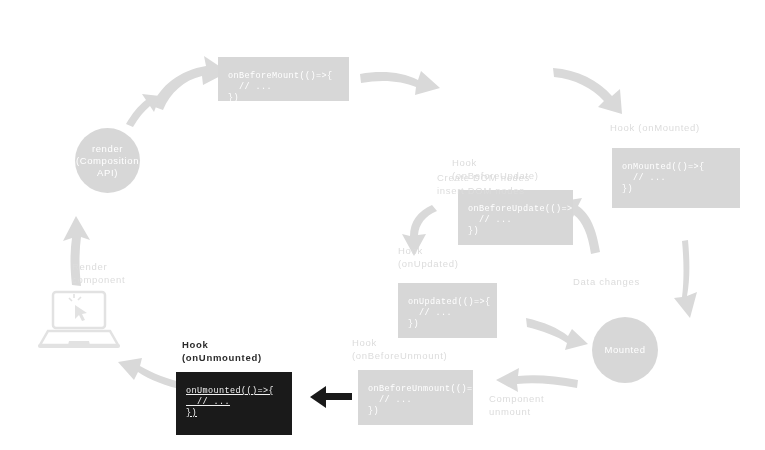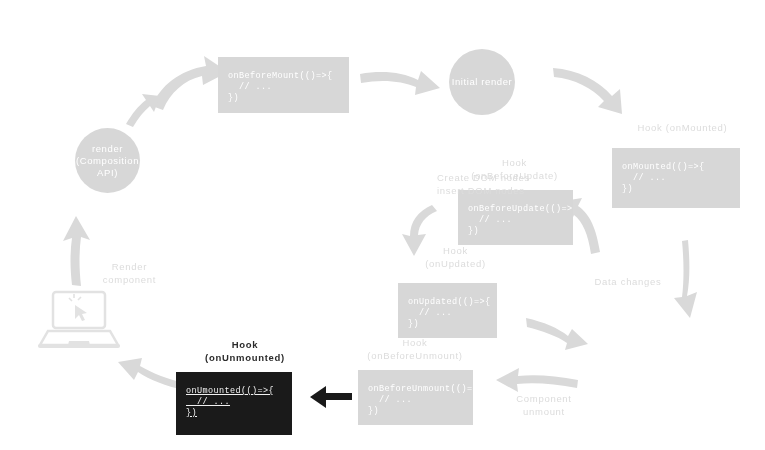--- a/index.html
+++ b/index.html
@@ -55,21 +55,21 @@
     background: #1a1a1a;
     color: #f2f2f2;
   }
   .caption {
     position: absolute;
     color: #dcdcdc;
     font-size: 9.5px;
     line-height: 12.5px;
     letter-spacing: 0.7px;
     white-space: pre-line;
-    text-align: center;
+    text-align: left;
   }
   .caption.dark {
     color: #2b2b2b;
     font-weight: bold;
   }
   .caption.left {
     text-align: left;
     margin-top: 48px;
   }
 </style>
@@ -126,38 +126,37 @@
 
     <g fill="#d9d9d9">
       <path d="M126,124 C132,114 138,106 146,100 L142,94 L160,96 L154,112 L150,106 C144,111 138,118 133,127 Z"></path>
     </g>
   </svg>
 
   <div class="node circle" style="left:75px; top:128px; width:65px; height:65px;">render
 (Composition
 API)</div>
 
-  <div class="node circle" style="left:449px; top:49px; width:66px; height:66px;">Initial
-render</div>
 
+  <div class="node circle" style="left:592px; top:317px; width:66px; height:66px;">Mounted</div>
 
   <div class="node" style="left:36px; top:288px; width:86px; height:64px;">
     <svg viewBox="0 0 86 64" width="86" height="64">
       <rect x="17" y="4" width="52" height="36" rx="3" fill="none" stroke="#e2e2e2" stroke-width="2.5"></rect>
       <g fill="#e2e2e2">
         <path d="M39,17 l12,8 l-5,1 l3,6 l-3,1 l-3,-6 l-4,4 Z"></path>
         <path d="M36,13 l-3,-3 M38,10 l0,-4 M42,12 l3,-3" stroke="#e2e2e2" stroke-width="1.6" fill="none"></path>
       </g>
       <path d="M12,43 L74,43 L82,57 L4,57 Z" fill="none" stroke="#e2e2e2" stroke-width="2.5"></path>
       <path d="M33,53 L53,53 L54,57 L32,57 Z" fill="#e2e2e2"></path>
       <rect x="2" y="56" width="82" height="4" rx="2" fill="#e2e2e2"></rect>
     </svg>
   </div>
 
-  <div class="node codebox" style="left:218px; top:57px; width:131px; height:56px;">onBeforeMount(()=&gt;{
+  <div class="node codebox" style="left:218px; top:57px; width:131px; height:44px;">onBeforeMount(()=&gt;{
   // ...
 })</div>
 
   <div class="caption" style="left:610px; top:122px; width:145px;">Hook (onMounted)</div>
   <div class="node codebox" style="left:612px; top:148px; width:128px; height:60px;">onMounted(()=&gt;{
   // ...
 })</div>
 
   <div class="caption" style="left:452px; top:157px; width:125px;">Hook
 (onBeforeUpdate)</div>

